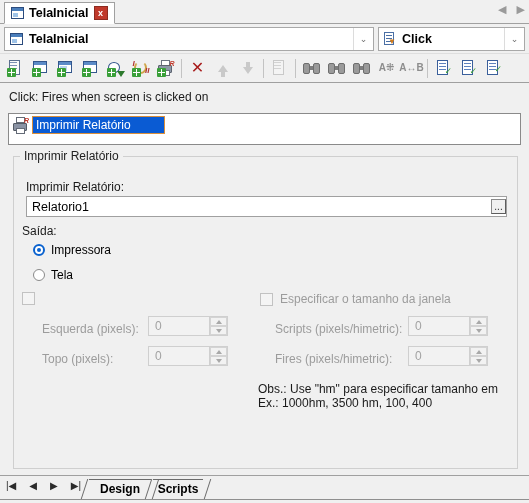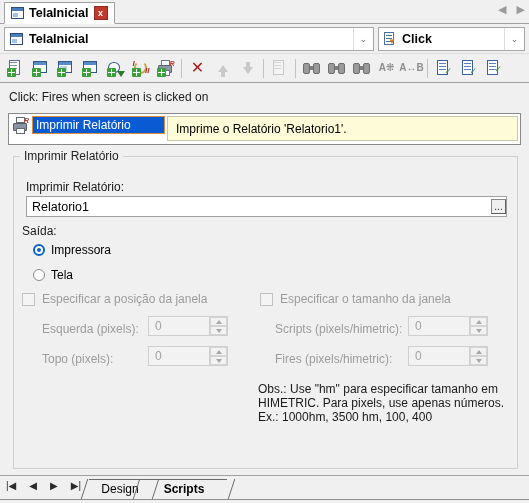--- a/index.html
+++ b/index.html
@@ -161,22 +161,22 @@
   .bb-nav{position:absolute;left:6px;top:5px;display:flex;align-items:center;gap:13px;}
   .bb-nav span{color:#2b2b2b;font-size:10px;line-height:10px;cursor:pointer;}
   .btab{
     position:absolute;top:3px;height:20px;display:flex;align-items:center;justify-content:center;
     font-size:12px;color:#000;cursor:pointer;padding:0 10px;box-sizing:border-box;
   }
   .btab .skewL{position:absolute;left:0;top:0;width:10px;height:20px;border-left:1px solid #6b6b6b;transform:skewX(-18deg);box-sizing:border-box;}
   .btab .skewR{position:absolute;right:0;top:0;width:10px;height:20px;border-right:1px solid #6b6b6b;transform:skewX(-18deg);box-sizing:border-box;}
   .btab .topl{position:absolute;left:5px;right:5px;top:0;height:1px;background:#6b6b6b;}
   .btab.active{font-weight:bold;}
-  #btab-design{left:84px;width:72px;}
-  #btab-scripts{left:136px;width:96px;}
+  #btab-design{left:84px;width:72px;font-weight:bold;}
+  #btab-scripts{left:148px;width:60px;}
   .bb-base{position:absolute;left:0;bottom:3px;width:529px;height:1px;background:#8f8f8f;}
 </style>
 </head>
 <body>
 
 <div class="app">
 
   <div class="tabstrip">
     <div class="baseline"></div>
     <div class="doc-tab">
@@ -364,21 +364,20 @@
   <div class="scriptlist">
     <div class="sl-row">
       <span class="sl-ico">
         <i class="pp"></i>
           <i class="pb"></i>
           <i class="po"></i>
           <i class="rr">R</i>
       </span>
       <span class="sl-name">Imprimir Relatório</span>
     </div>
-    <div class="sl-descband">Imprime o Relatório 'Relatorio1'.</div>
   </div>
 
   <div class="groupbox"></div>
   <div class="gb-title">Imprimir Relatório</div>
 
   <div class="lbl" style="left:26px;top:180px;">Imprimir Relatório:</div>
   <div class="txtinput" style="left:26px;top:196px;width:481px;height:21px;">Relatorio1</div>
   <div class="browse" style="left:491px;top:199px;">...</div>
 
   <div class="lbl" style="left:22px;top:224px;text-align:center;">Saída:</div>
@@ -386,21 +385,20 @@
     <span class="rdot on"></span>
     <span class="rlab">Impressora</span>
   </div>
   <div class="radio" style="left:33px;top:268px;">
     <span class="rdot"></span>
     <span class="rlab">Tela</span>
   </div>
 
   <div class="check" style="left:22px;top:292px;">
     <span class="cbox"></span>
-    <span class="clab">Especificar a posição da janela</span>
   </div>
   <div class="lbl dis" style="left:42px;top:322px;">Esquerda (pixels):</div>
   <div class="spin" style="left:148px;top:316px;width:80px;">
     <span class="sval">0</span>
     <span class="sbtns">
       <span class="sb">
           <i class="tri-u"></i>
         </span>
       <span class="sb">
           <i class="tri-d"></i>
@@ -444,21 +442,20 @@
           <i class="tri-u"></i>
         </span>
       <span class="sb">
           <i class="tri-d"></i>
         </span>
     </span>
   </div>
 
   <div class="obs">
     <div>Obs.: Use "hm" para especificar tamanho em</div>
-    <div>HIMETRIC. Para pixels, use apenas números.</div>
     <div>Ex.: 1000hm, 3500 hm, 100, 400</div>
   </div>
 
   <div class="bottombar">
     <div class="bb-nav">
       <span>|◀</span>
       <span>◀</span>
       <span>▶</span>
       <span>▶|</span>
     </div>

